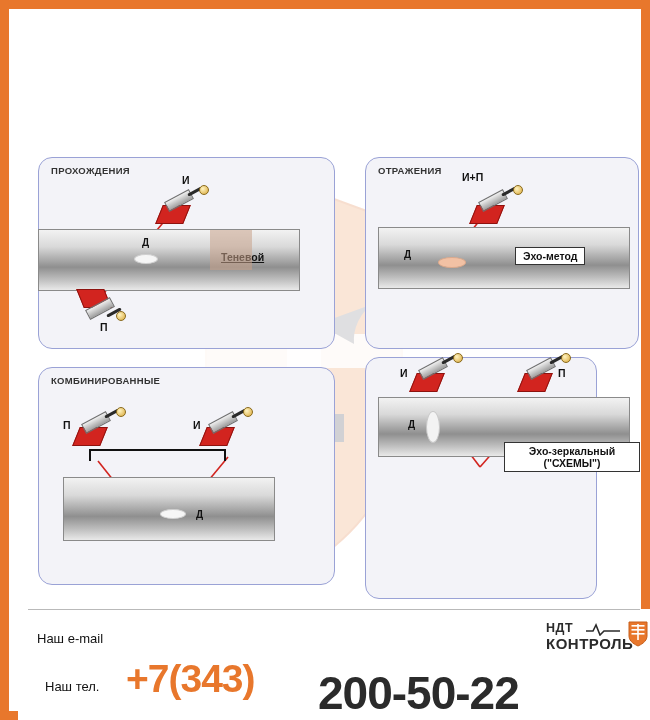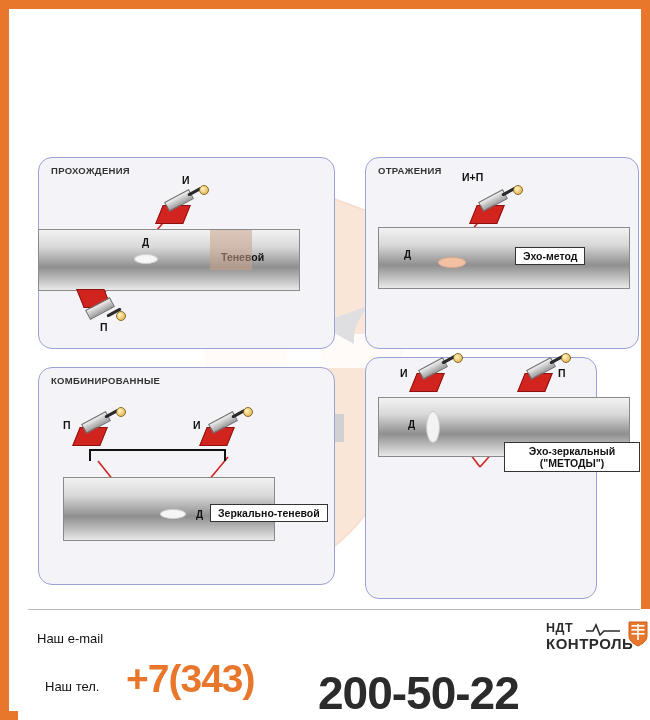--- a/index.html
+++ b/index.html
@@ -108,20 +108,21 @@
     background:#ffffff;
     border:1px solid #333;
     font-size:10.5px;font-weight:bold;color:#111;
     padding:2px 7px;
     text-align:center;
     white-space:pre-line;
     line-height:1.15;
   }
   .callout.plain{
     border:none;background:transparent;
+    text-decoration:underline;
   }
   svg.rays{position:absolute;left:0;top:0;width:632px;height:500px;overflow:visible;pointer-events:none;}
 
   
   .footer{
     position:absolute;left:9px;top:600px;width:632px;height:111px;
     background:#ffffff;
   }
   .f-sep{
     position:absolute;left:10px;top:0;width:612px;height:1px;background:#b9b9b9;
@@ -263,21 +264,21 @@
 
     <div class="probe" style="left:503px;top:250px;">
       <div class="wedge" style="left:0;top:14px;transform:skewX(-22deg);"></div>
       <div class="body" style="left:6px;top:4px;transform:rotate(-28deg);"></div>
       <div class="cable" style="left:28px;top:-1px;transform:rotate(-28deg);"></div>
       <div class="tip" style="left:40px;top:-6px;"></div>
     </div>
     <div class="plabel" style="left:540px;top:258px;">П</div>
 
     <div class="callout" style="left:486px;top:333px;width:120px;">Эхо-зеркальный
-("МЕТОДЫ")</div>
+("СХЕМЫ")</div>
 
     <div class="block" style="left:45px;top:368px;width:210px;height:62px;"></div>
     <div class="defect" style="left:142px;top:400px;width:24px;height:8px;"></div>
     <div class="dlabel" style="left:178px;top:400px;">Д</div>
 
     <div style="position:absolute;left:71px;top:340px;width:137px;height:2px;background:#111;"></div>
     <div style="position:absolute;left:71px;top:340px;width:2px;height:12px;background:#111;"></div>
     <div style="position:absolute;left:206px;top:340px;width:2px;height:12px;background:#111;"></div>
 
     <div class="probe" style="left:58px;top:304px;">
@@ -289,21 +290,20 @@
     <div class="plabel" style="left:45px;top:310px;">П</div>
 
     <div class="probe" style="left:185px;top:304px;">
       <div class="wedge" style="left:0;top:14px;transform:skewX(-22deg);"></div>
       <div class="body" style="left:6px;top:4px;transform:rotate(-28deg);"></div>
       <div class="cable" style="left:28px;top:-1px;transform:rotate(-28deg);"></div>
       <div class="tip" style="left:40px;top:-6px;"></div>
     </div>
     <div class="plabel" style="left:175px;top:310px;">И</div>
 
-    <div class="callout" style="left:192px;top:395px;">Зеркально-теневой</div>
   </div>
 
   <div class="footer">
     <div class="f-sep"></div>
 
     <div class="f-label" id="f-email-label">Наш e-mail</div>
 
     <div class="f-label" id="f-tel-label">Наш тел.</div>
     <div id="f-phone-code">+7(343)</div>
     <div id="f-phone-num">200-50-22</div>

